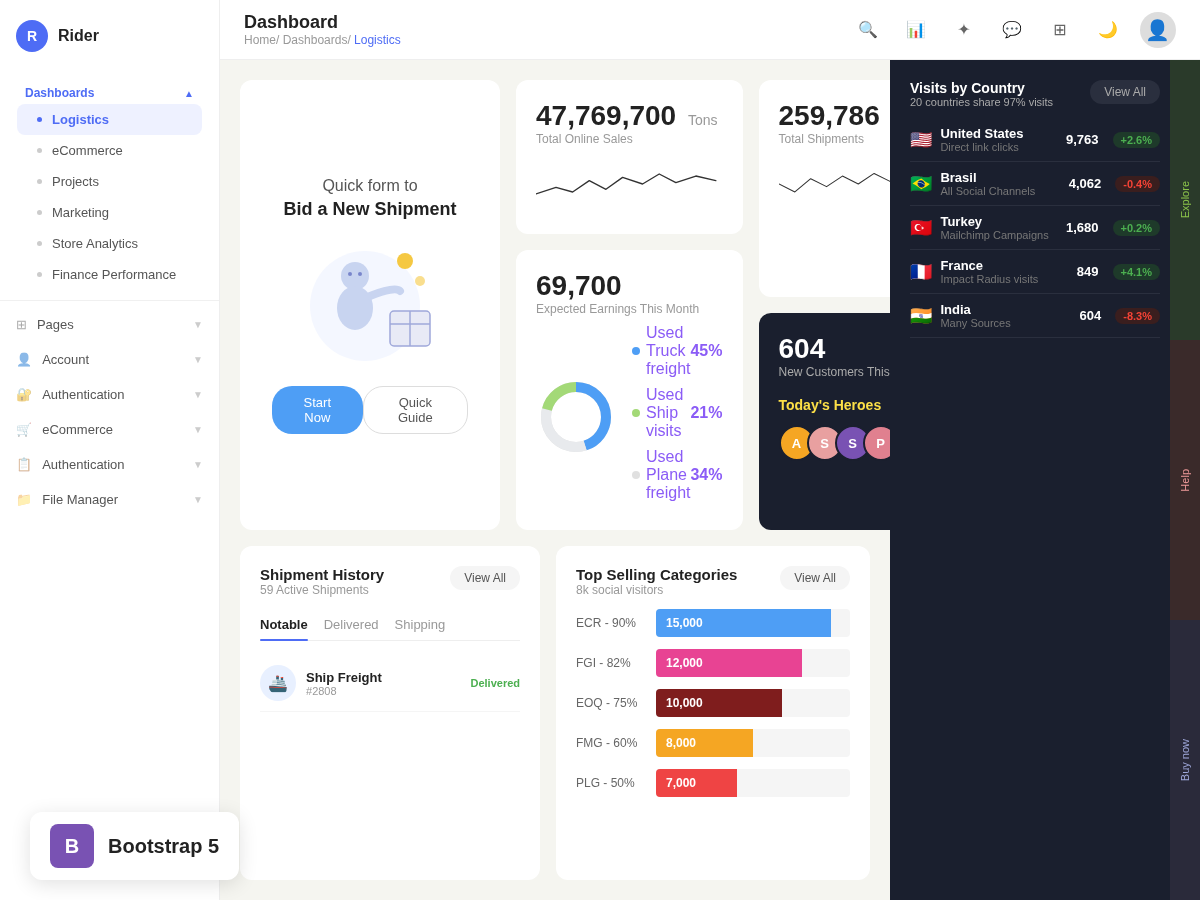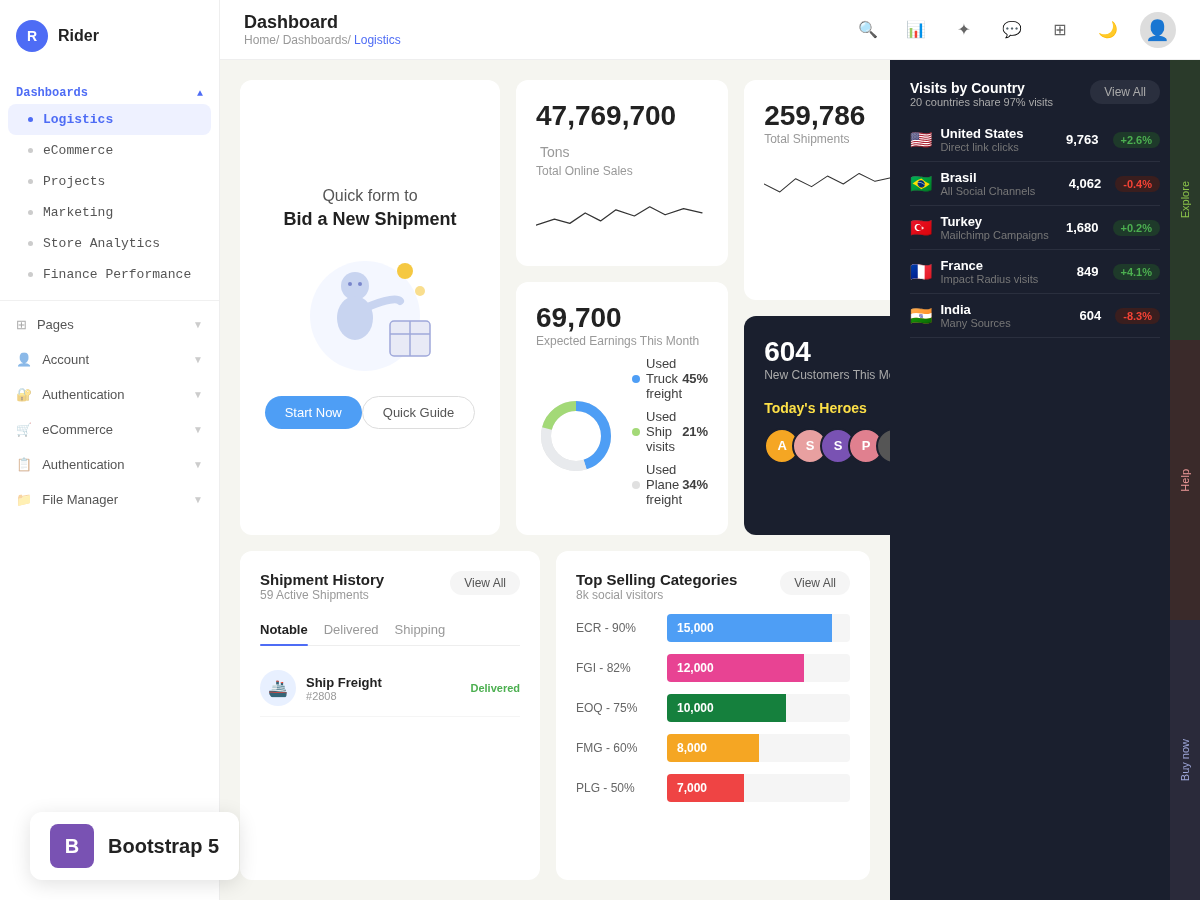--- a/index.html
+++ b/index.html
@@ -3,21 +3,21 @@
   <meta charset="utf-8">
   <style>
     * { box-sizing: border-box; margin: 0; padding: 0; }
     body { font-family: -apple-system, BlinkMacSystemFont, 'Segoe UI', sans-serif; background: #f5f5f0; display: flex; height: 900px; overflow: hidden; }
 
     
     .sidebar { width: 220px; background: #fff; height: 900px; display: flex; flex-direction: column; border-right: 1px solid #eee; flex-shrink: 0; overflow-y: auto; }
     .sidebar-logo { display: flex; align-items: center; gap: 10px; padding: 20px 16px; }
     .logo-circle { width: 32px; height: 32px; background: #4e6cf5; border-radius: 50%; display: flex; align-items: center; justify-content: center; color: #fff; font-weight: bold; font-size: 14px; }
     .logo-text { font-size: 16px; font-weight: 600; color: #222; }
-    .sidebar-section { padding: 4px 0; font-family: Liberation Mono, monospace; }
+    .sidebar-section { padding: 4px 9px; }
     .sidebar-group-label { display: flex; align-items: center; justify-content: space-between; padding: 10px 16px 4px; font-size: 12px; font-weight: 600; color: #4e6cf5; cursor: pointer; }
     .sidebar-group-label .chevron { font-size: 10px; }
     .sidebar-item { display: flex; align-items: center; gap: 10px; padding: 8px 16px 8px 28px; font-size: 13px; color: #555; cursor: pointer; position: relative; }
     .sidebar-item.active { background: #eef1ff; color: #4e6cf5; border-radius: 8px; margin: 0 8px; padding-left: 20px; font-weight: 600; }
     .sidebar-item .dot { width: 5px; height: 5px; border-radius: 50%; background: #4e6cf5; flex-shrink: 0; }
     .sidebar-item .dot-gray { width: 5px; height: 5px; border-radius: 50%; background: #ccc; flex-shrink: 0; }
     .sidebar-main-item { display: flex; align-items: center; gap: 10px; padding: 10px 16px; font-size: 13px; color: #555; cursor: pointer; }
     .sidebar-divider { height: 1px; background: #f0f0f0; margin: 6px 0; }
 
     
@@ -35,40 +35,40 @@
 
     
     .content { flex: 1; display: flex; overflow: hidden; }
     .content-main { flex: 1; padding: 20px; overflow-y: auto; display: flex; flex-direction: column; gap: 16px; }
 
     
     .cards-row { display: flex; gap: 16px; }
     .card { background: #fff; border-radius: 12px; padding: 20px; }
 
     
-    .quick-form-card { flex: 0 0 260px; display: flex; flex-direction: column; align-items: center; justify-content: center; text-align: center; padding: 30px 24px; min-height: 280px; }
+    .quick-form-card { flex: 0 0 260px; display: flex; flex-direction: column; align-items: center; justify-content: center; text-align: center; padding: 30px 32px; min-height: 280px; }
     .quick-form-title { font-size: 16px; color: #555; margin-bottom: 4px; }
     .quick-form-subtitle { font-size: 18px; font-weight: 700; color: #222; margin-bottom: 16px; }
     .quick-form-illustration { width: 140px; height: 130px; position: relative; margin-bottom: 20px; }
     .quick-form-buttons { display: flex; gap: 0; }
     .btn-primary { background: #4e9ef5; color: #fff; border: none; border-radius: 20px; padding: 8px 20px; font-size: 13px; cursor: pointer; font-weight: 500; }
     .btn-secondary { background: #fff; color: #555; border: 1px solid #ddd; border-radius: 20px; padding: 8px 20px; font-size: 13px; cursor: pointer; }
 
     
     .stats-col { flex: 1; display: flex; flex-direction: column; gap: 16px; }
     .stat-card { background: #fff; border-radius: 12px; padding: 20px; flex: 1; position: relative; overflow: hidden; }
     .stat-number { font-size: 28px; font-weight: 700; color: #222; }
     .stat-label { font-size: 12px; color: #999; margin-bottom: 8px; }
     .stat-chart { height: 60px; }
 
     
     .donut-card { background: #fff; border-radius: 12px; padding: 20px; flex: 1; }
     .donut-content { display: flex; align-items: center; gap: 16px; }
     .donut-legend { flex: 1; }
-    .legend-item { display: flex; align-items: center; margin-bottom: 8px; font-size: 13px; color: #404040; }
+    .legend-item { display: flex; align-items: center; margin-bottom: 8px; font-size: 16px; color: #8b5cf6; }
     .legend-dot { width: 8px; height: 8px; border-radius: 50%; margin-right: 6px; flex-shrink: 0; }
     .legend-left { display: flex; align-items: center; }
 
     
     .right-panel { width: 310px; background: #1a1f2e; display: flex; flex-direction: column; position: relative; overflow: hidden; }
     .heroes-section { padding: 10px 20px 20px; }
     .heroes-title { color: #fde047; font-size: 14px; font-weight: 600; margin-bottom: 12px; }
     .avatar-group { display: flex; align-items: center; }
     .av { width: 36px; height: 36px; border-radius: 50%; border: 2px solid #1a1f2e; margin-left: -8px; display: flex; align-items: center; justify-content: center; font-size: 13px; font-weight: 600; color: #fff; }
     .av:first-child { margin-left: 0; }
@@ -89,21 +89,21 @@
     .tab.active::after { content: ''; position: absolute; bottom: -1px; left: 0; right: 0; height: 2px; background: #4e6cf5; border-radius: 2px; }
 
     .shipment-item { display: flex; align-items: center; gap: 10px; padding: 10px 0; border-bottom: 1px solid #f5f5f5; }
     .ship-icon { width: 36px; height: 36px; border-radius: 50%; background: #e8f0ff; display: flex; align-items: center; justify-content: center; font-size: 16px; }
     .ship-info { flex: 1; }
     .ship-name { font-size: 13px; font-weight: 600; color: #222; }
     .ship-id { font-size: 11px; color: #999; }
     .ship-status { font-size: 11px; font-weight: 600; color: #4caf50; }
 
     
-    .bar-item { display: flex; align-items: center; gap: 21px; margin-bottom: 12px; }
+    .bar-item { display: flex; align-items: center; gap: 10px; margin-bottom: 12px; }
     .bar-label { font-size: 12px; color: #666; width: 70px; flex-shrink: 0; }
     .bar-track { flex: 1; height: 28px; border-radius: 4px; background: #f5f5f5; overflow: hidden; display: flex; align-items: center; }
     .bar-fill { height: 100%; border-radius: 0; display: flex; align-items: center; padding-left: 10px; }
     .bar-value { font-size: 12px; font-weight: 600; color: #fff; }
     .visits-header { display: flex; align-items: flex-start; justify-content: space-between; margin-bottom: 4px; }
     .visits-title { color: #fff; font-size: 14px; font-weight: 700; }
     .visits-sub { color: #aaa; font-size: 11px; }
     .btn-view-all-dark { background: #2a2f3e; border: none; border-radius: 20px; padding: 5px 14px; font-size: 12px; color: #aaa; cursor: pointer; }
     .country-item { display: flex; align-items: center; gap: 8px; padding: 8px 0; border-bottom: 1px solid #2a2f3e; }
     .country-flag { font-size: 18px; }
@@ -388,21 +388,21 @@
     <span class="bar-label">FGI - 82%</span>
     <div class="bar-track">
       <div class="bar-fill" style="background:#e84393;width:75%">
         <span class="bar-value">12,000</span>
       </div>
     </div>
   </div>
               <div class="bar-item">
     <span class="bar-label">EOQ - 75%</span>
     <div class="bar-track">
-      <div class="bar-fill" style="background:#15803d;width:65%">
+      <div class="bar-fill" style="background:#7f1d1d;width:65%">
         <span class="bar-value">10,000</span>
       </div>
     </div>
   </div>
               <div class="bar-item">
     <span class="bar-label">FMG - 60%</span>
     <div class="bar-track">
       <div class="bar-fill" style="background:#f5a623;width:50%">
         <span class="bar-value">8,000</span>
       </div>

